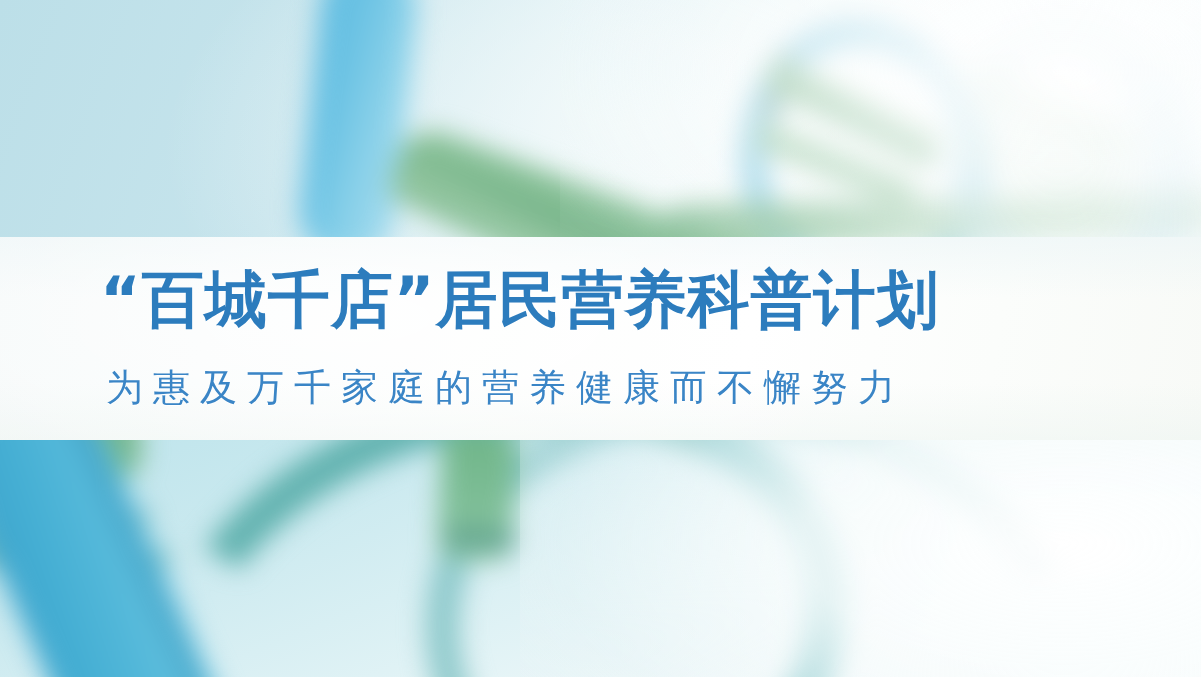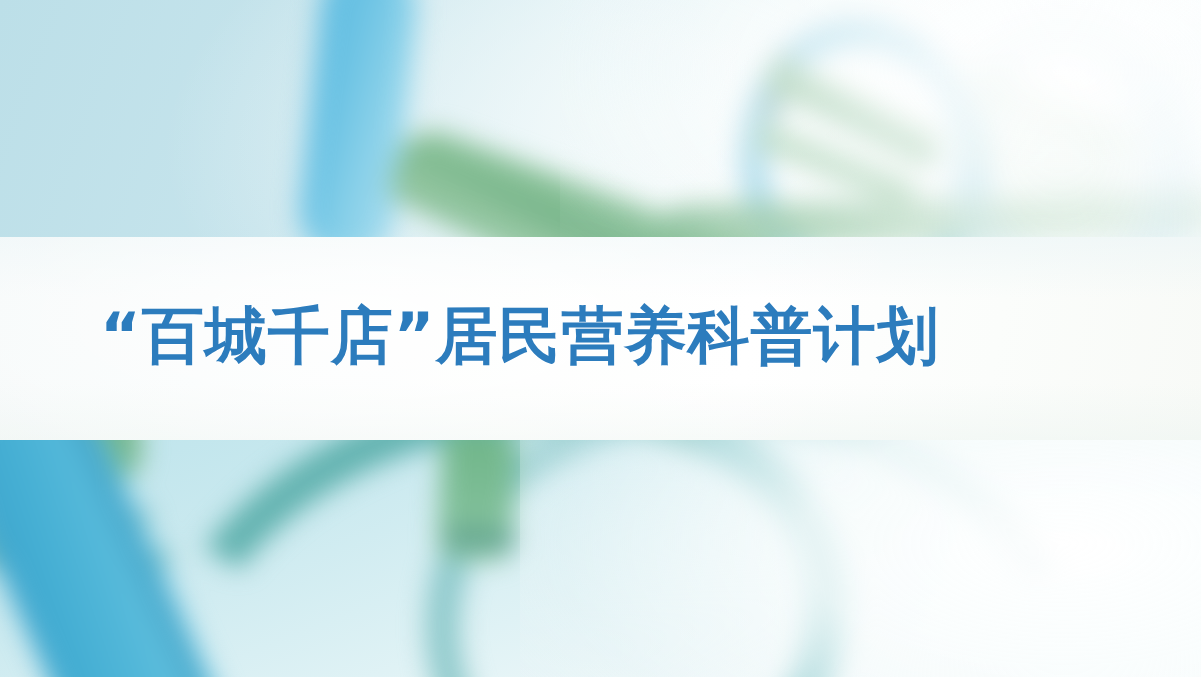--- a/index.html
+++ b/index.html
@@ -392,16 +392,17 @@
     <div class="strand-blue-bottom"></div>
     <div class="strand-blue-bottom-edge"></div>
   </div>
 
   <div class="fade-bottom-right"></div>
 
   <div class="banner">
     <div class="banner-sheen"></div>
     <div class="banner-inner">
       <h1 class="title">“百城千店”居民营养科普计划</h1>
+      <p class="subtitle">为惠及万千家庭的营养健康而不懈努力</p>
     </div>
   </div>
 
 </div>
 
 </body></html>

